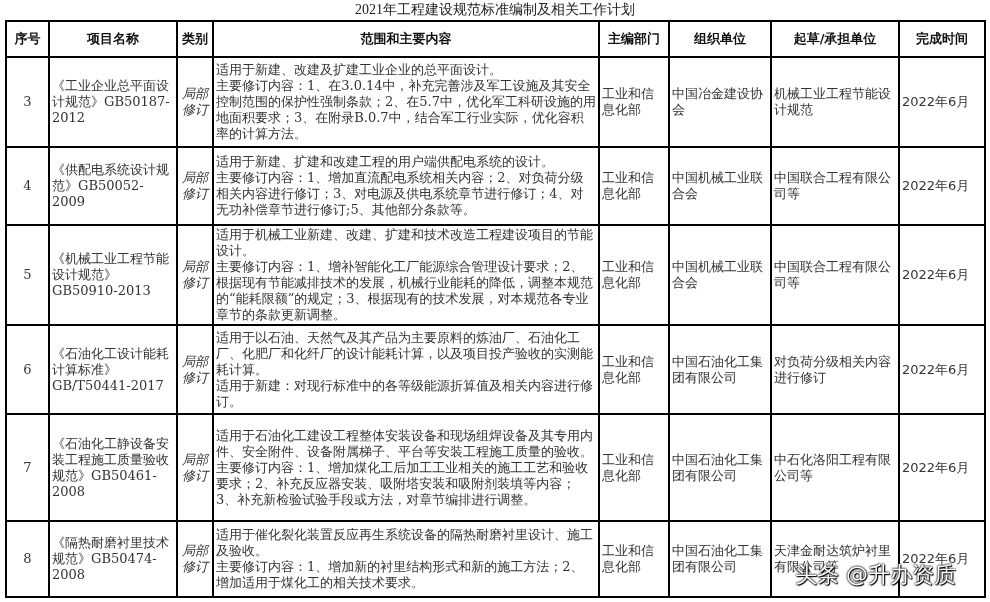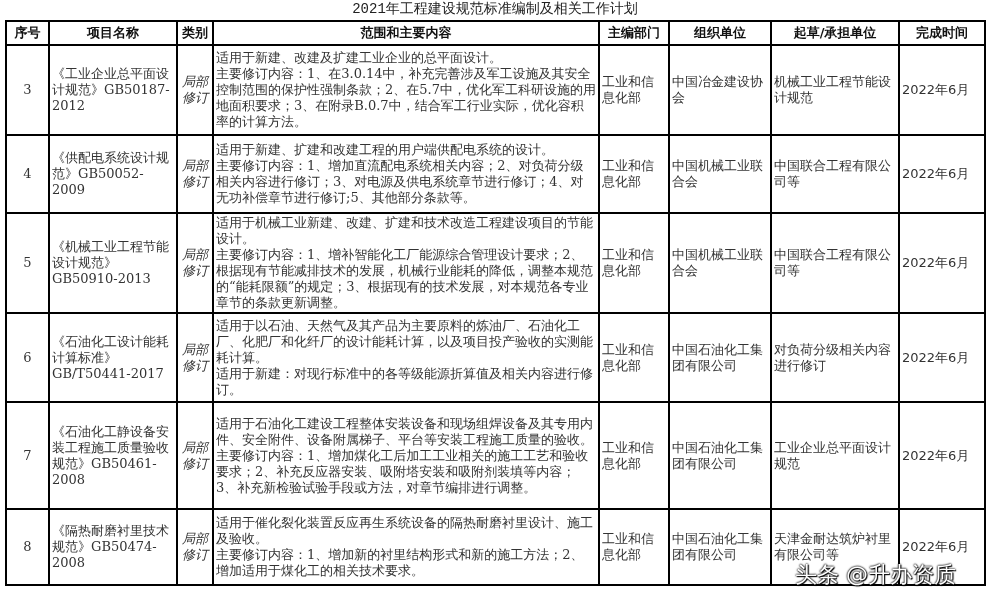--- a/index.html
+++ b/index.html
@@ -1,33 +1,33 @@
 <!DOCTYPE html>
 <html><head>
 <meta charset="utf-8">
 <style>
   * { box-sizing: border-box; margin: 0; padding: 0; }
   html, body { width: 990px; height: 602px; background: #ffffff; overflow: hidden; }
   body { font-family: "DejaVu Serif", "Liberation Serif", serif; color: #222; position: relative; }
   .title {
     position: absolute; left: 0; top: 0; width: 990px; height: 32px;
     text-align: center; font-size: 14px; line-height: 19px; color: #222;
-    font-family: Liberation Mono, monospace;
+    font-family: Liberation Serif, serif;
   }
   table.plan {
     position: absolute; left: 5px; top: 20px;
     border-collapse: collapse; table-layout: fixed;
     width: 979px;
   }
   table.plan th, table.plan td {
     border: 2px solid #000;
     vertical-align: middle;
   }
   table.plan th {
-    height: 24px; font-family: "DejaVu Sans", sans-serif;
+    height: 36px; font-family: "DejaVu Sans", sans-serif;
     font-weight: bold; font-size: 13px; text-align: center; color: #111;
   }
   table.plan td {
     font-size: 13px; line-height: 16px; color: #333;
     padding: 0 2px;
   }
   td.seq { text-align: center; font-size: 11.5px; }
   td.name { padding-left: 4px; }
   td.cat { text-align: center; padding: 0 1px; font-style: italic; }
   td.scope { padding-left: 3px; padding-right: 3px; }
@@ -124,21 +124,21 @@
     <tr style="height:107px">
       <td class="seq">7</td>
       <td class="name">《石油化工静设备安装工程施工质量验收规范》GB50461-2008</td>
       <td class="cat sans">局部修订</td>
       <td class="scope">
         <div>适用于石油化工建设工程整体安装设备和现场组焊设备及其专用内件、安全附件、设备附属梯子、平台等安装工程施工质量的验收。</div>
         <div>主要修订内容：1、增加煤化工后加工工业相关的施工工艺和验收要求；2、补充反应器安装、吸附塔安装和吸附剂装填等内容；3、补充新检验试验手段或方法，对章节编排进行调整。</div>
       </td>
       <td class="sans">工业和信息化部</td>
       <td class="sans">中国石油化工集团有限公司</td>
-      <td class="sans">工业企业总平面设计规范</td>
+      <td class="sans">中石化洛阳工程有限公司等</td>
       <td class="date">2022年6月</td>
     </tr>
     <tr style="height:76px">
       <td class="seq">8</td>
       <td class="name">《隔热耐磨衬里技术规范》GB50474-2008</td>
       <td class="cat sans">局部修订</td>
       <td class="scope">
         <div>适用于催化裂化装置反应再生系统设备的隔热耐磨衬里设计、施工及验收。</div>
         <div>主要修订内容：1、增加新的衬里结构形式和新的施工方法；2、增加适用于煤化工的相关技术要求。</div>
       </td>

